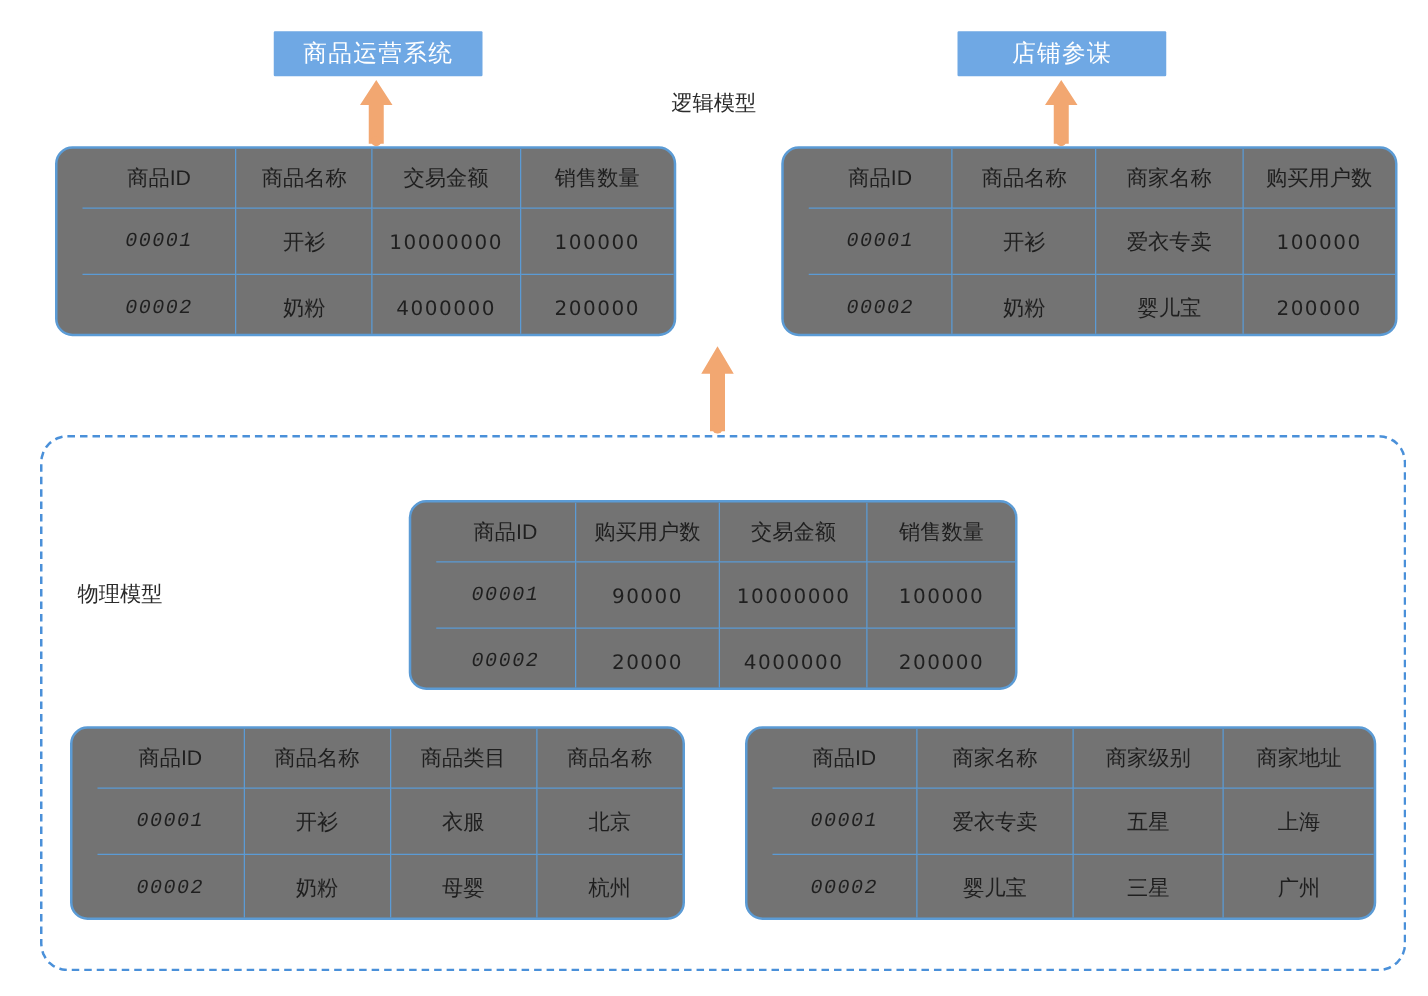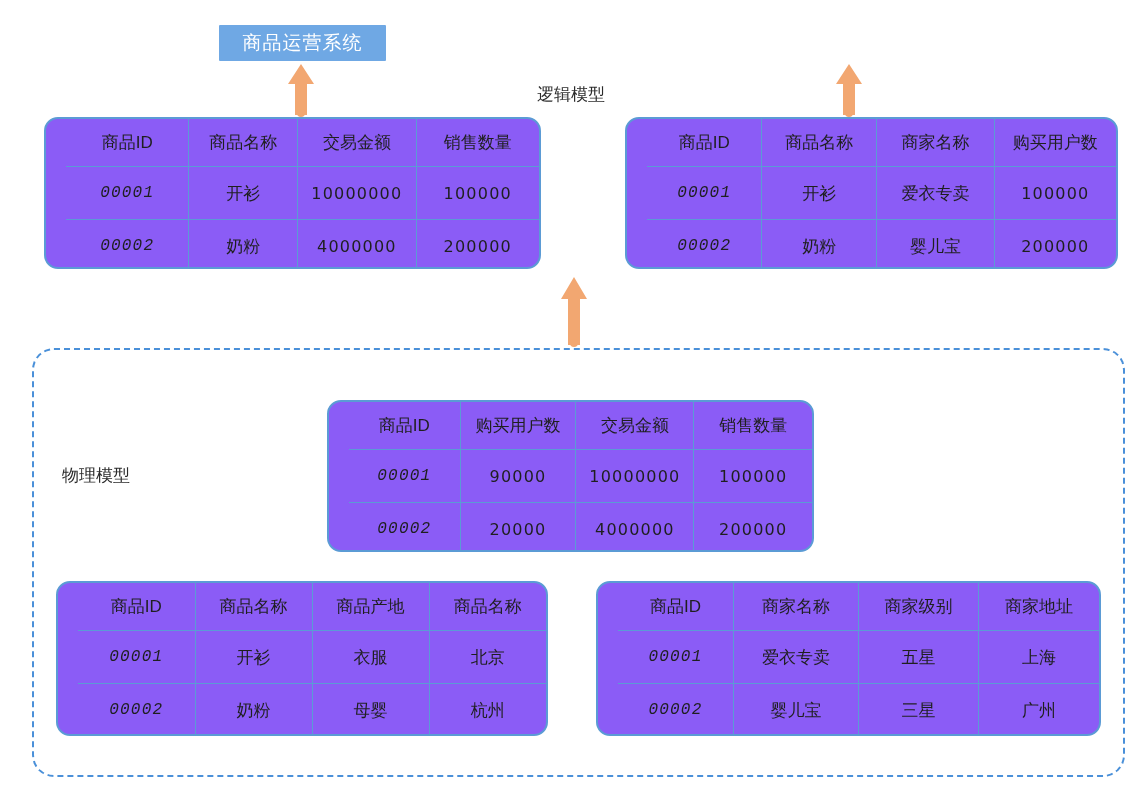--- a/index.html
+++ b/index.html
@@ -54,21 +54,21 @@
     border-radius: 22px;
     box-sizing: border-box;
   }
 
   
   .tbl {
     position: absolute;
     border: 2px solid #5B9BD5;
     border-radius: 14px;
     box-sizing: border-box;
-    background: #8b5cf6;
+    background: #737373;
     overflow: hidden;
     padding-left: 20px;
   }
   .tbl table {
     border-collapse: collapse;
     width: 100%;
     height: 100%;
     table-layout: fixed;
   }
   .tbl th, .tbl td {
@@ -106,22 +106,23 @@
     font-size: 16px;
   }
 </style>
 </head>
 <body>
 
 <div id="canvas">
 
   <div class="sys-badge" style="left:219px; top:25px; width:167px;">商品运营系统</div>
 
-
-  <div class="caption" style="left:537px; top:71px;margin-top:12px;">逻辑模型</div>
+  <div class="sys-badge" style="left:766px; top:25px; width:167px;">店铺参谋</div>
+
+  <div class="caption" style="left:537px; top:71px;">逻辑模型</div>
 
   <div class="caption" style="left:62px; top:464px;">物理模型</div>
 
   <div class="arrow" style="left:283px; top:62px; width:36px; height:55px;">
     <svg width="36" height="55" viewBox="0 0 36 55">
       <polygon points="18,2 31,22 24,22 24,53 12,53 12,22 5,22" fill="#F2A771"></polygon>
       <circle cx="18" cy="51" r="4" fill="#F2A771"></circle>
     </svg>
   </div>
 
@@ -239,21 +240,21 @@
       <colgroup>
         <col style="width:25%">
           <col style="width:25%">
           <col style="width:25%">
           <col style="width:25%">
       </colgroup>
       <tbody>
           <tr>
         <th>商品ID</th>
         <th>商品名称</th>
-        <th>商品产地</th>
+        <th>商品类目</th>
         <th>商品名称</th>
       </tr>
       <tr>
         <td class="num">00001</td>
         <td>开衫</td>
         <td>衣服</td>
         <td>北京</td>
       </tr>
       <tr>
         <td class="num">00002</td>

